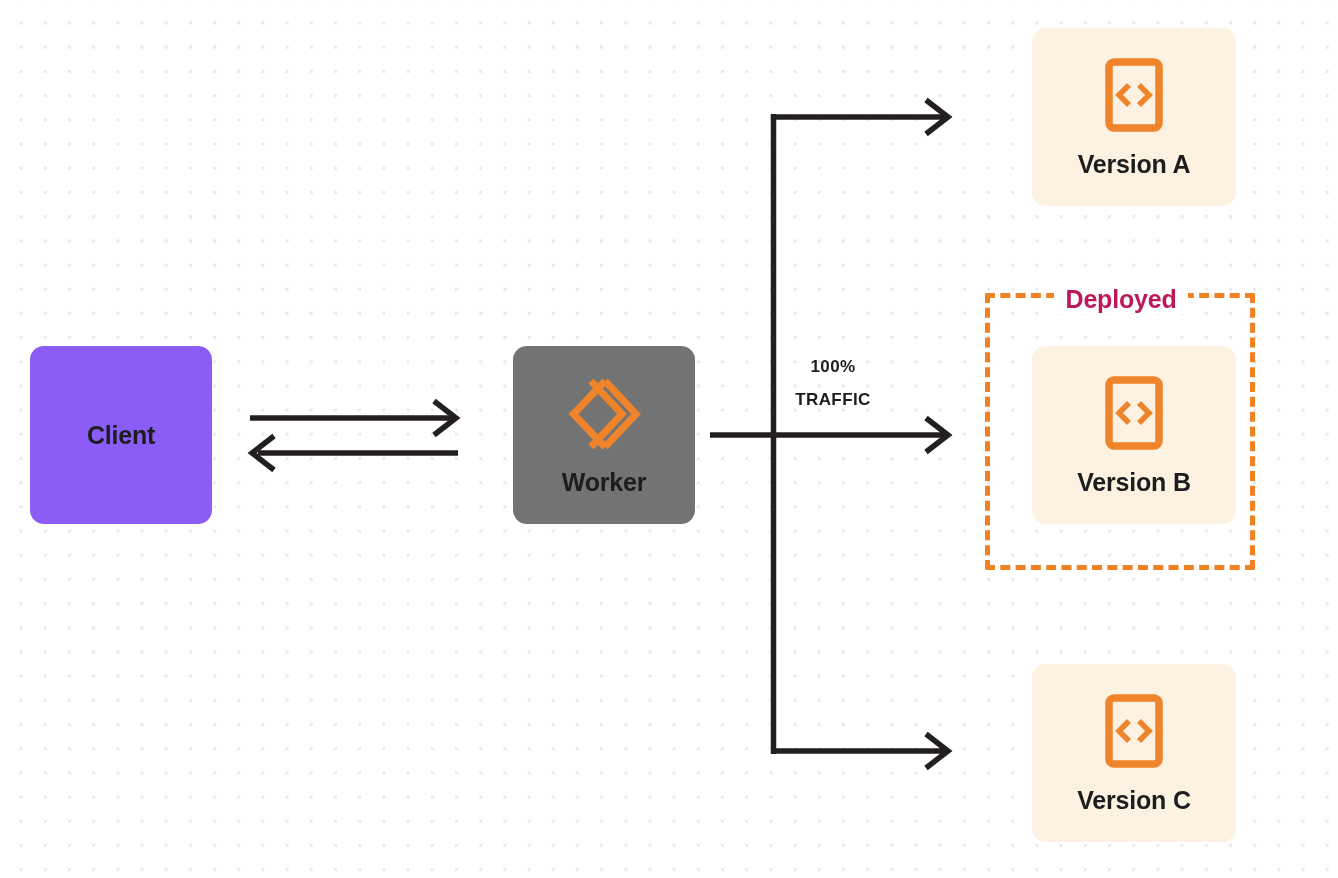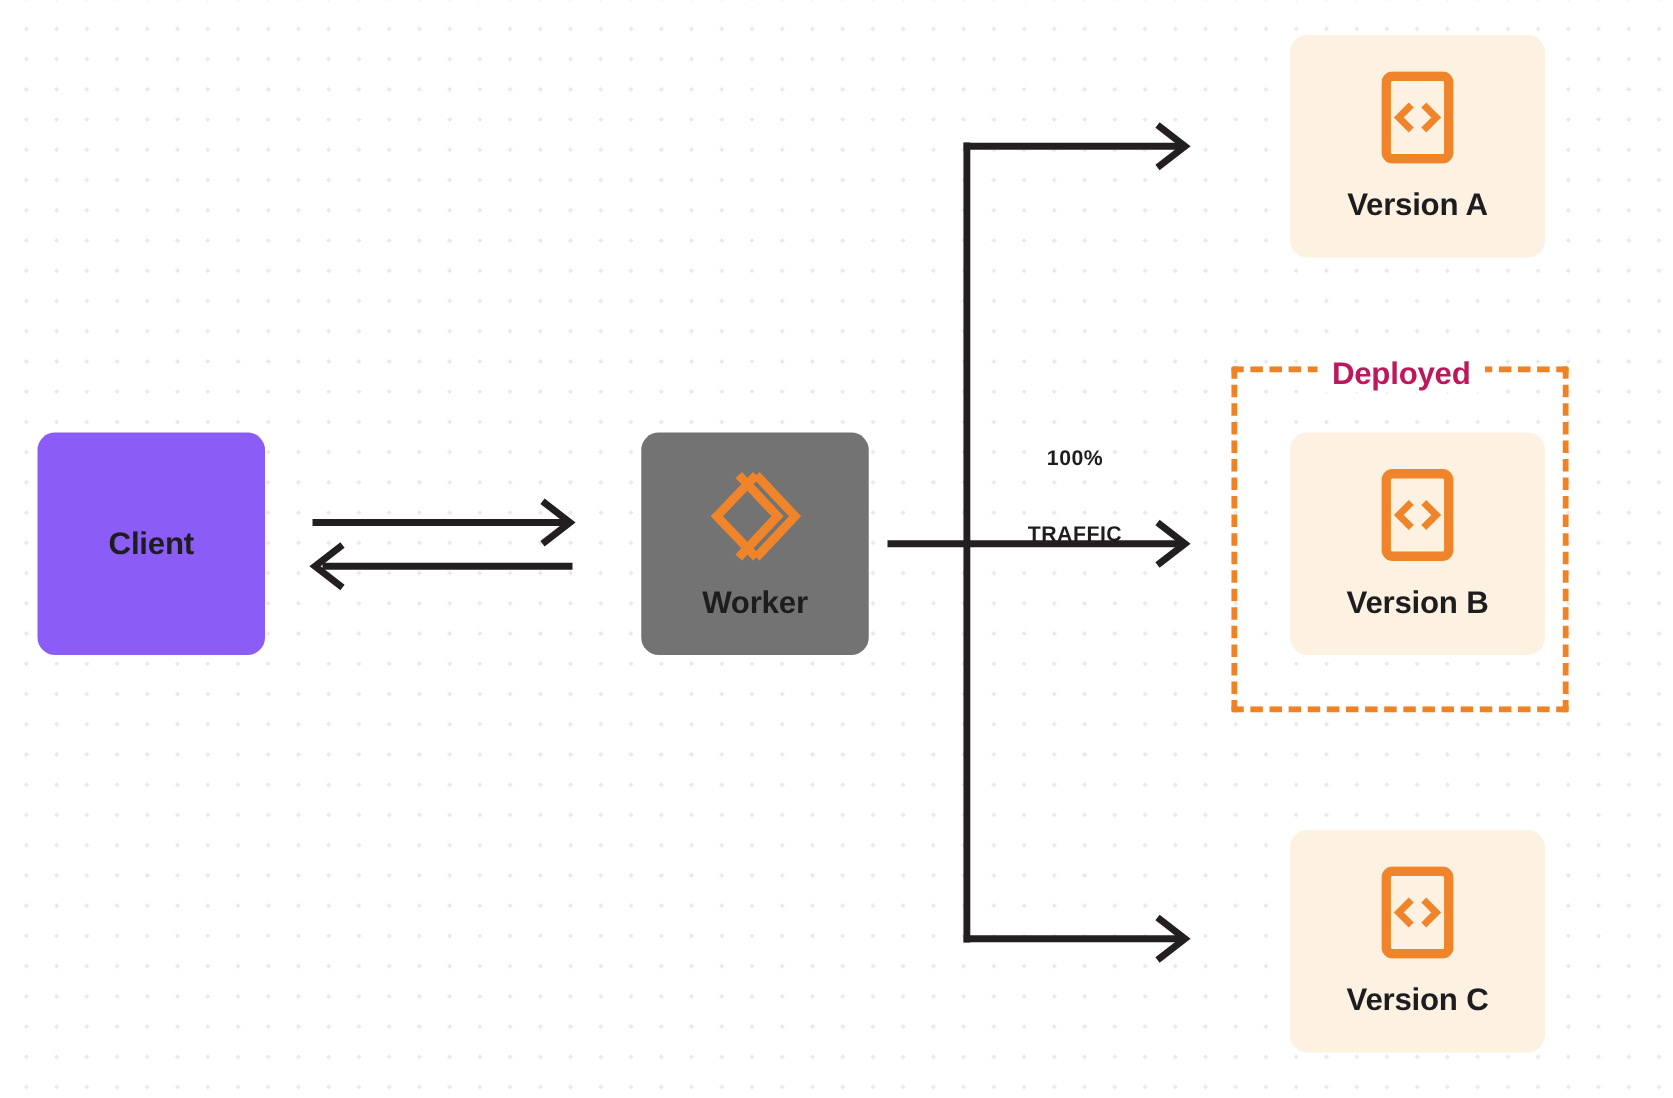--- a/index.html
+++ b/index.html
@@ -102,32 +102,32 @@
     color: #be185d;
     font-size: 25px;
     font-weight: bold;
     line-height: 30px;
     letter-spacing: -0.2px;
   }
 
   
   .traffic-label {
     position: absolute;
-    left: 782px;
+    left: 755px;
     top: 350px;
     width: 156px;
     text-align: center;
     color: #1d1d1f;
     font-size: 17px;
     font-weight: bold;
     letter-spacing: 0.4px;
     line-height: 33px;
   }
   .traffic-label .pct { display: block; }
-  .traffic-label .word { display: block; margin-top: 28px; }
+  .traffic-label .word { display: block; }
 </style>
 </head>
 <body>
 
 <div class="stage">
 
   <svg class="arrows-layer" viewBox="0 0 1338 878" width="1338" height="878" aria-hidden="true">
     <g fill="none" stroke="#231f20" stroke-width="5.5" stroke-linecap="butt" stroke-linejoin="miter">
 
       <g>

